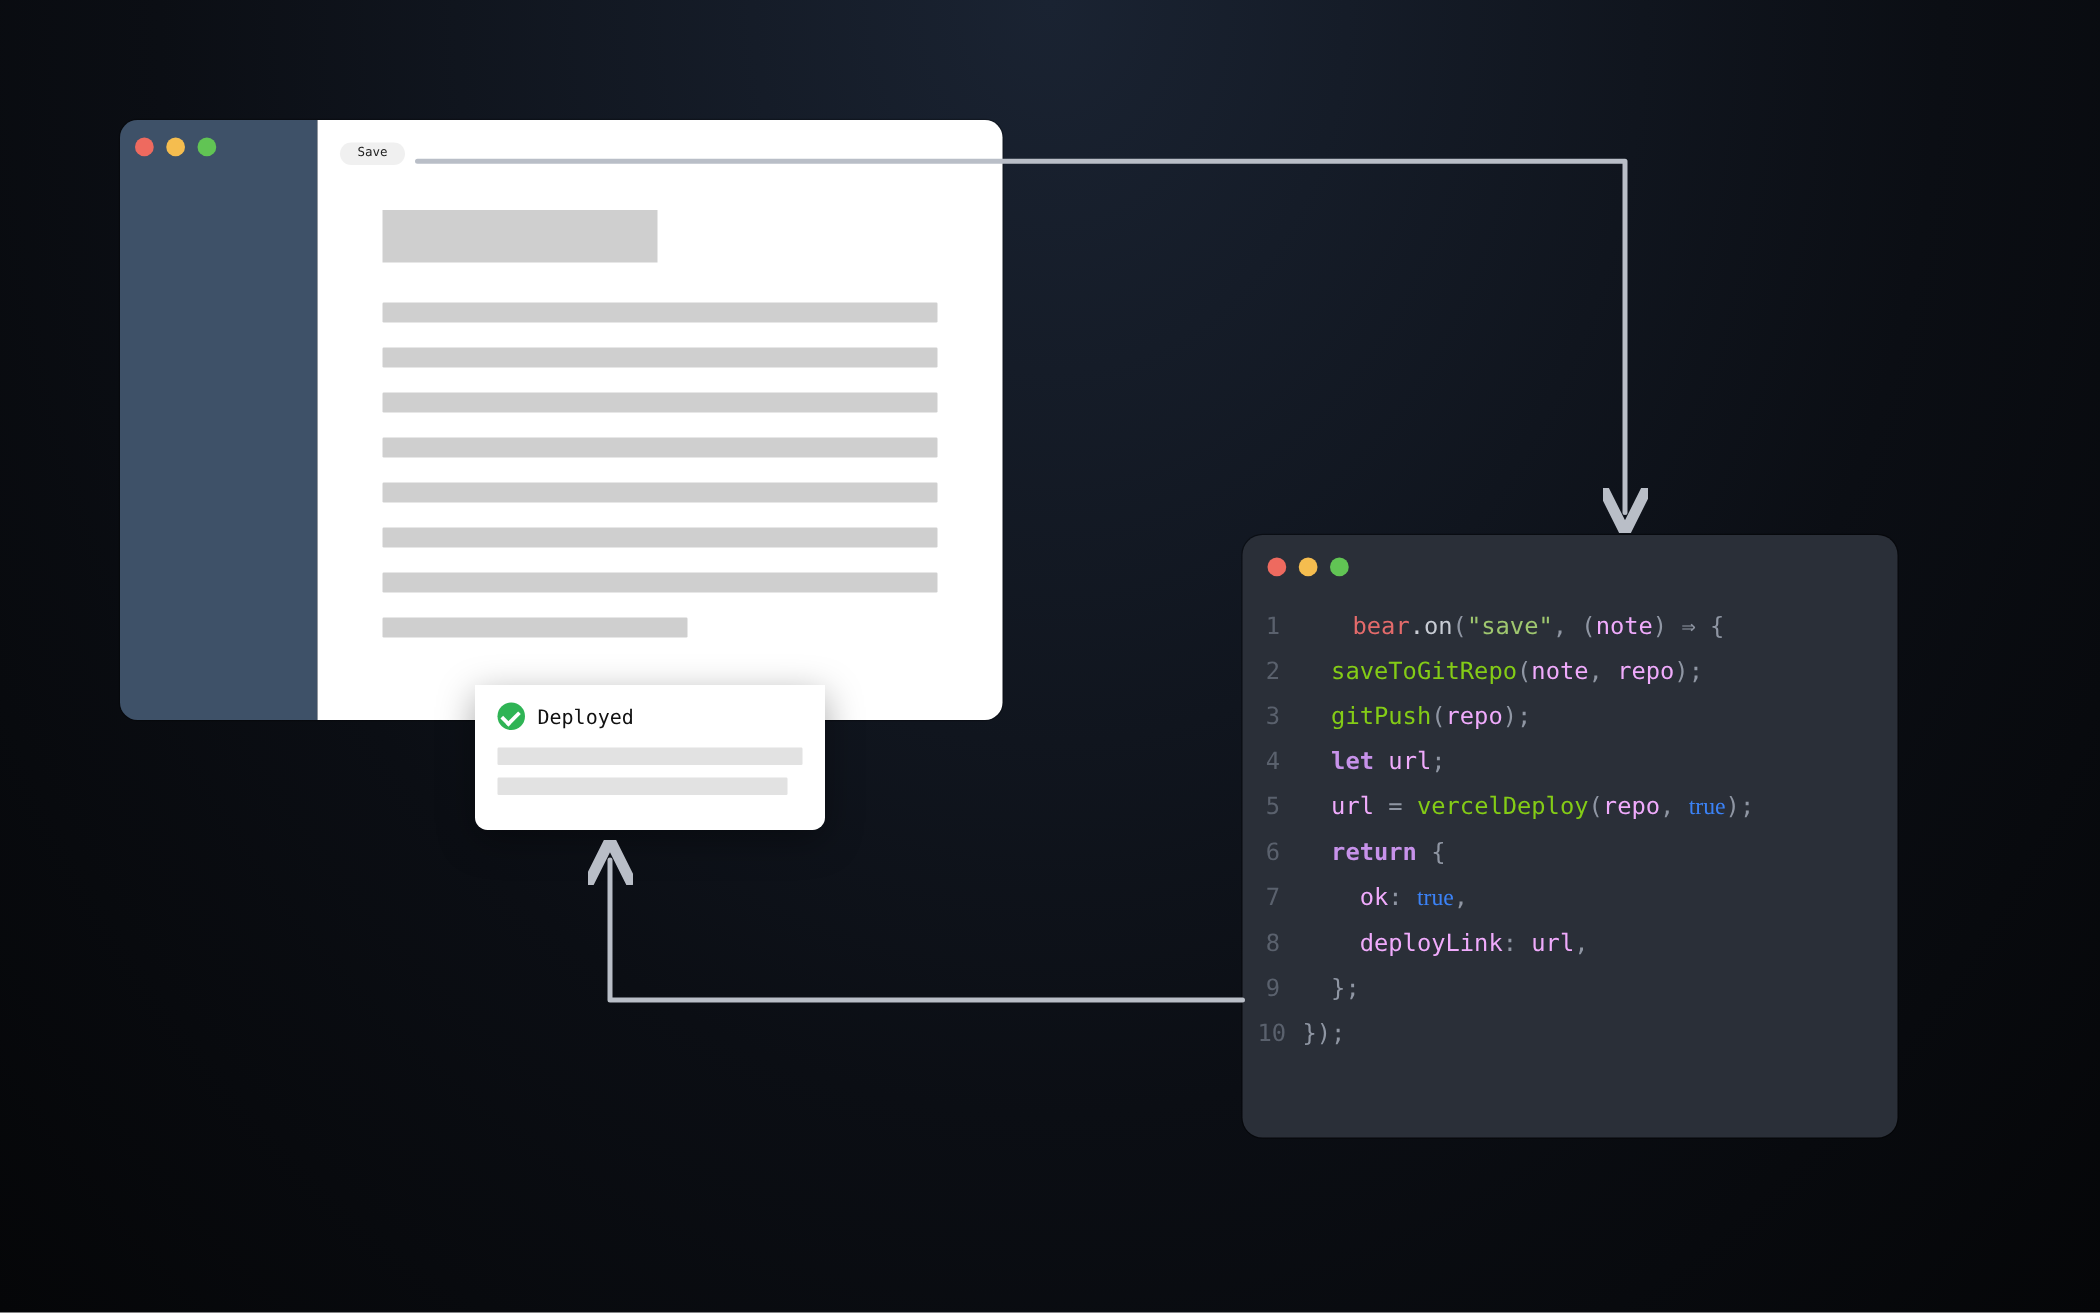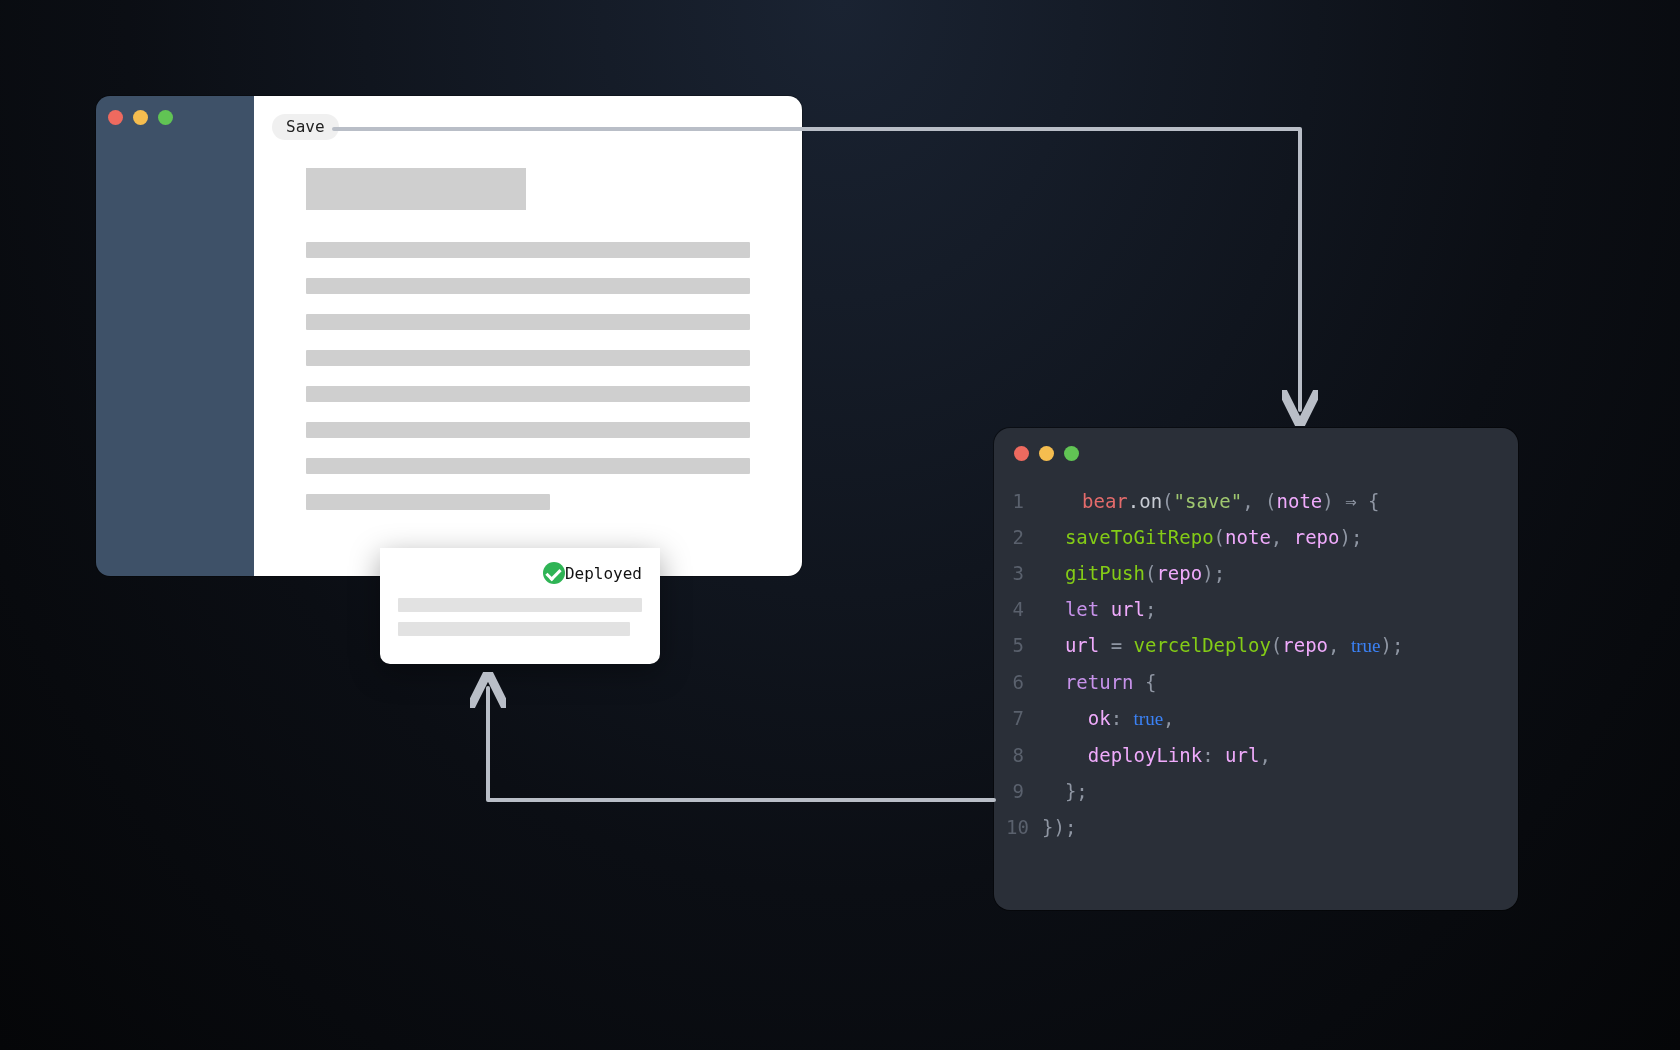--- a/index.html
+++ b/index.html
@@ -41,36 +41,36 @@
   }
   .skel-title { width: 220px; height: 42px; background: #cfcfcf; margin-bottom: 32px; }
   .skel-line  { height: 16px; background: #cfcfcf; margin-bottom: 20px; border-radius: 1px; }
 
   .save-chip {
     position: absolute;
     top: 18px; left: 18px;
     background: #f0f0f0;
     border-radius: 14px;
     padding: 3px 14px 4px;
-    font-size: 16px;
+    font-size: 10px;
     color: #222;
     font-family: ui-monospace, Menlo, monospace;
   }
 
   
   .deployed-popover {
     position: absolute;
     left: 380px; top: 548px;
     width: 280px;
     background: #ffffff;
     border-radius: 0 0 10px 10px;
     padding: 14px 18px 18px;
     box-shadow: 0 8px 30px rgba(0,0,0,.35);
   }
-  .deployed-header { display: flex; align-items: center; gap: 0; margin-bottom: 14px; justify-content: flex-end; }
+  .deployed-header { display: flex; align-items: center; gap: 10px; margin-bottom: 14px; }
   .check-icon {
     width: 22px; height: 22px; border-radius: 50%; background: #2fb455;
     position: relative; flex-shrink: 0;
   }
   .check-icon::after {
     content: ""; position: absolute; left: 6px; top: 3.5px;
     width: 6px; height: 11px; border: solid #fff; border-width: 0 3px 3px 0;
     transform: rotate(45deg);
   }
   .deployed-label { font-size: 16px; color: #111; font-family: ui-monospace, Menlo, monospace; }
@@ -95,21 +95,21 @@
     font-family: ui-monospace, "SF Mono", Menlo, Consolas, monospace;
     white-space: pre;
   }
   .code-row { display: flex; }
   .ln { width: 36px; text-align: right; color: #5a616d; padding-right: 18px; user-select: none; flex-shrink:0; }
   .code { color: #c8ccd4; }
   .tok-id    { color: #e46b6b; margin-left: 40px; }   
   .tok-prop  { color: #c8ccd4; text-align: right; }   
   .tok-str   { color: #9fc76f; }   
   .tok-fn    { color: #84cc16; }   
-  .tok-kw    { color: #c792ea; }   
+  .tok-kw    { color: #c792ea; font-weight: bold; }   
   .tok-var   { color: #f0abfc; }
   .tok-num   { color: #3b82f6; font-family: Liberation Serif, serif; }   
   .tok-punc  { color: #8f96a3; }
 
   
   svg.connectors {
     position: absolute; left: 0; top: 0; width: 1680px; height: 1050px;
     pointer-events: none;
   }
 </style>

